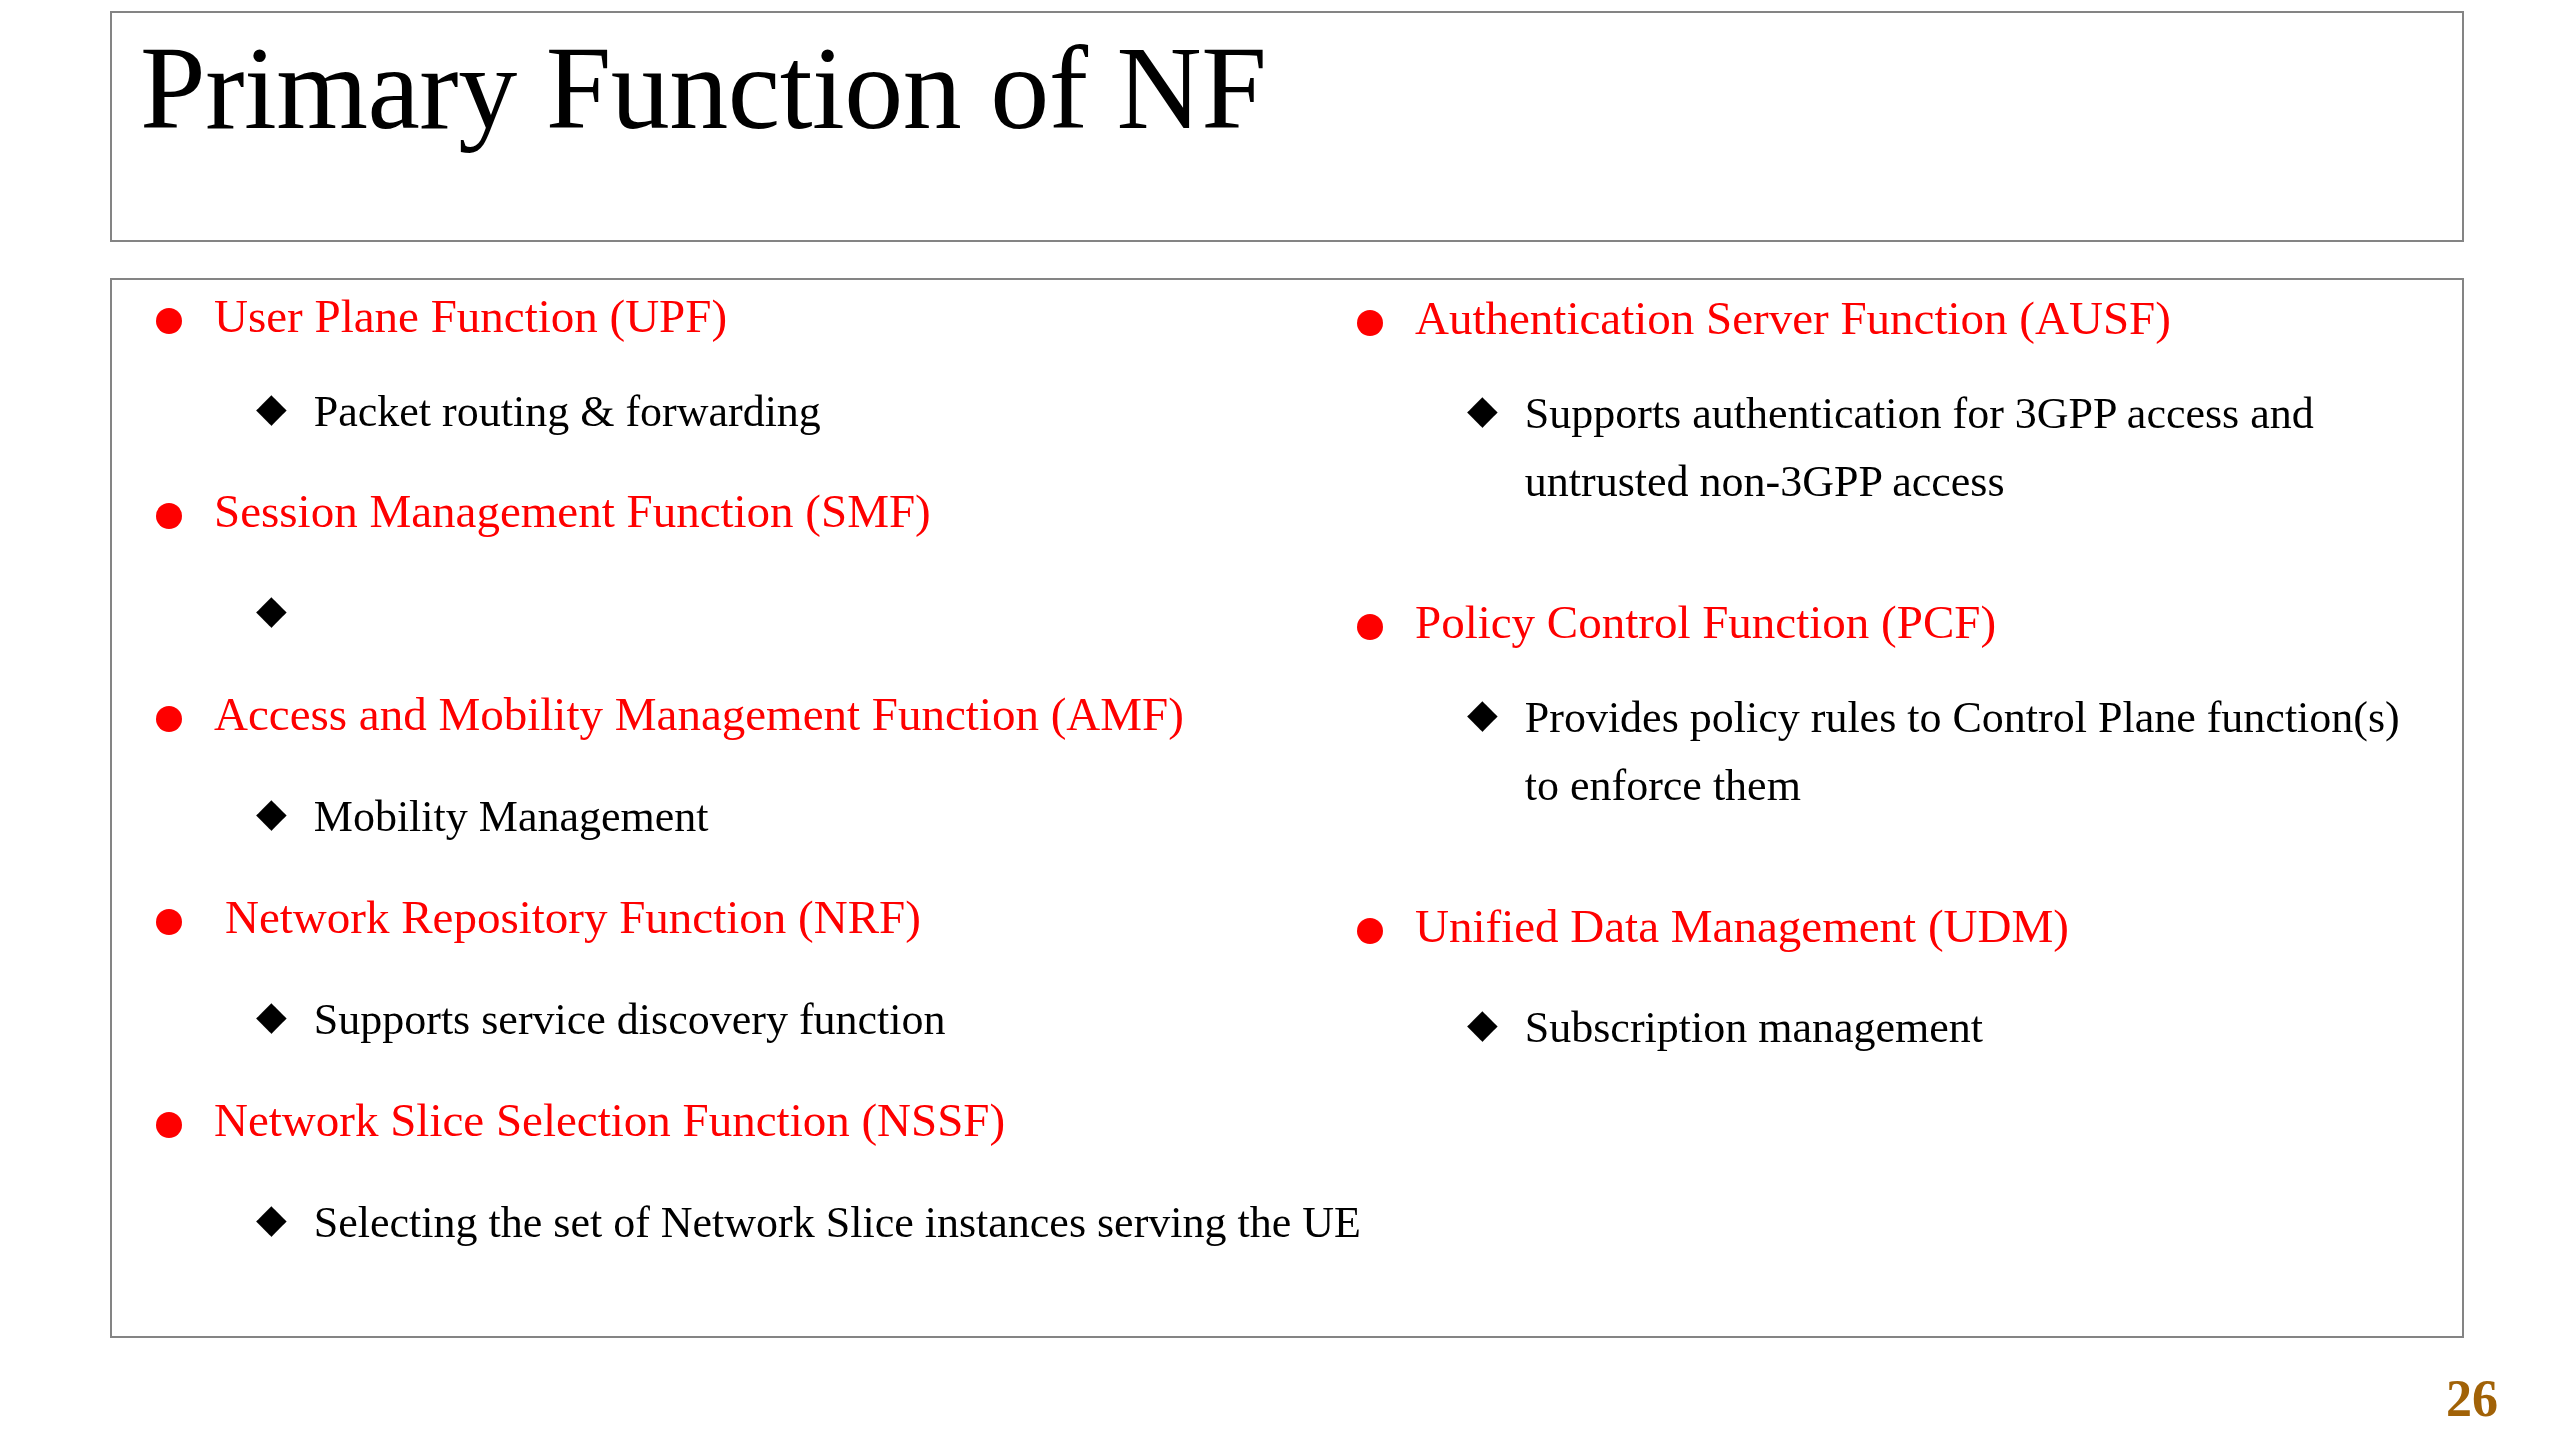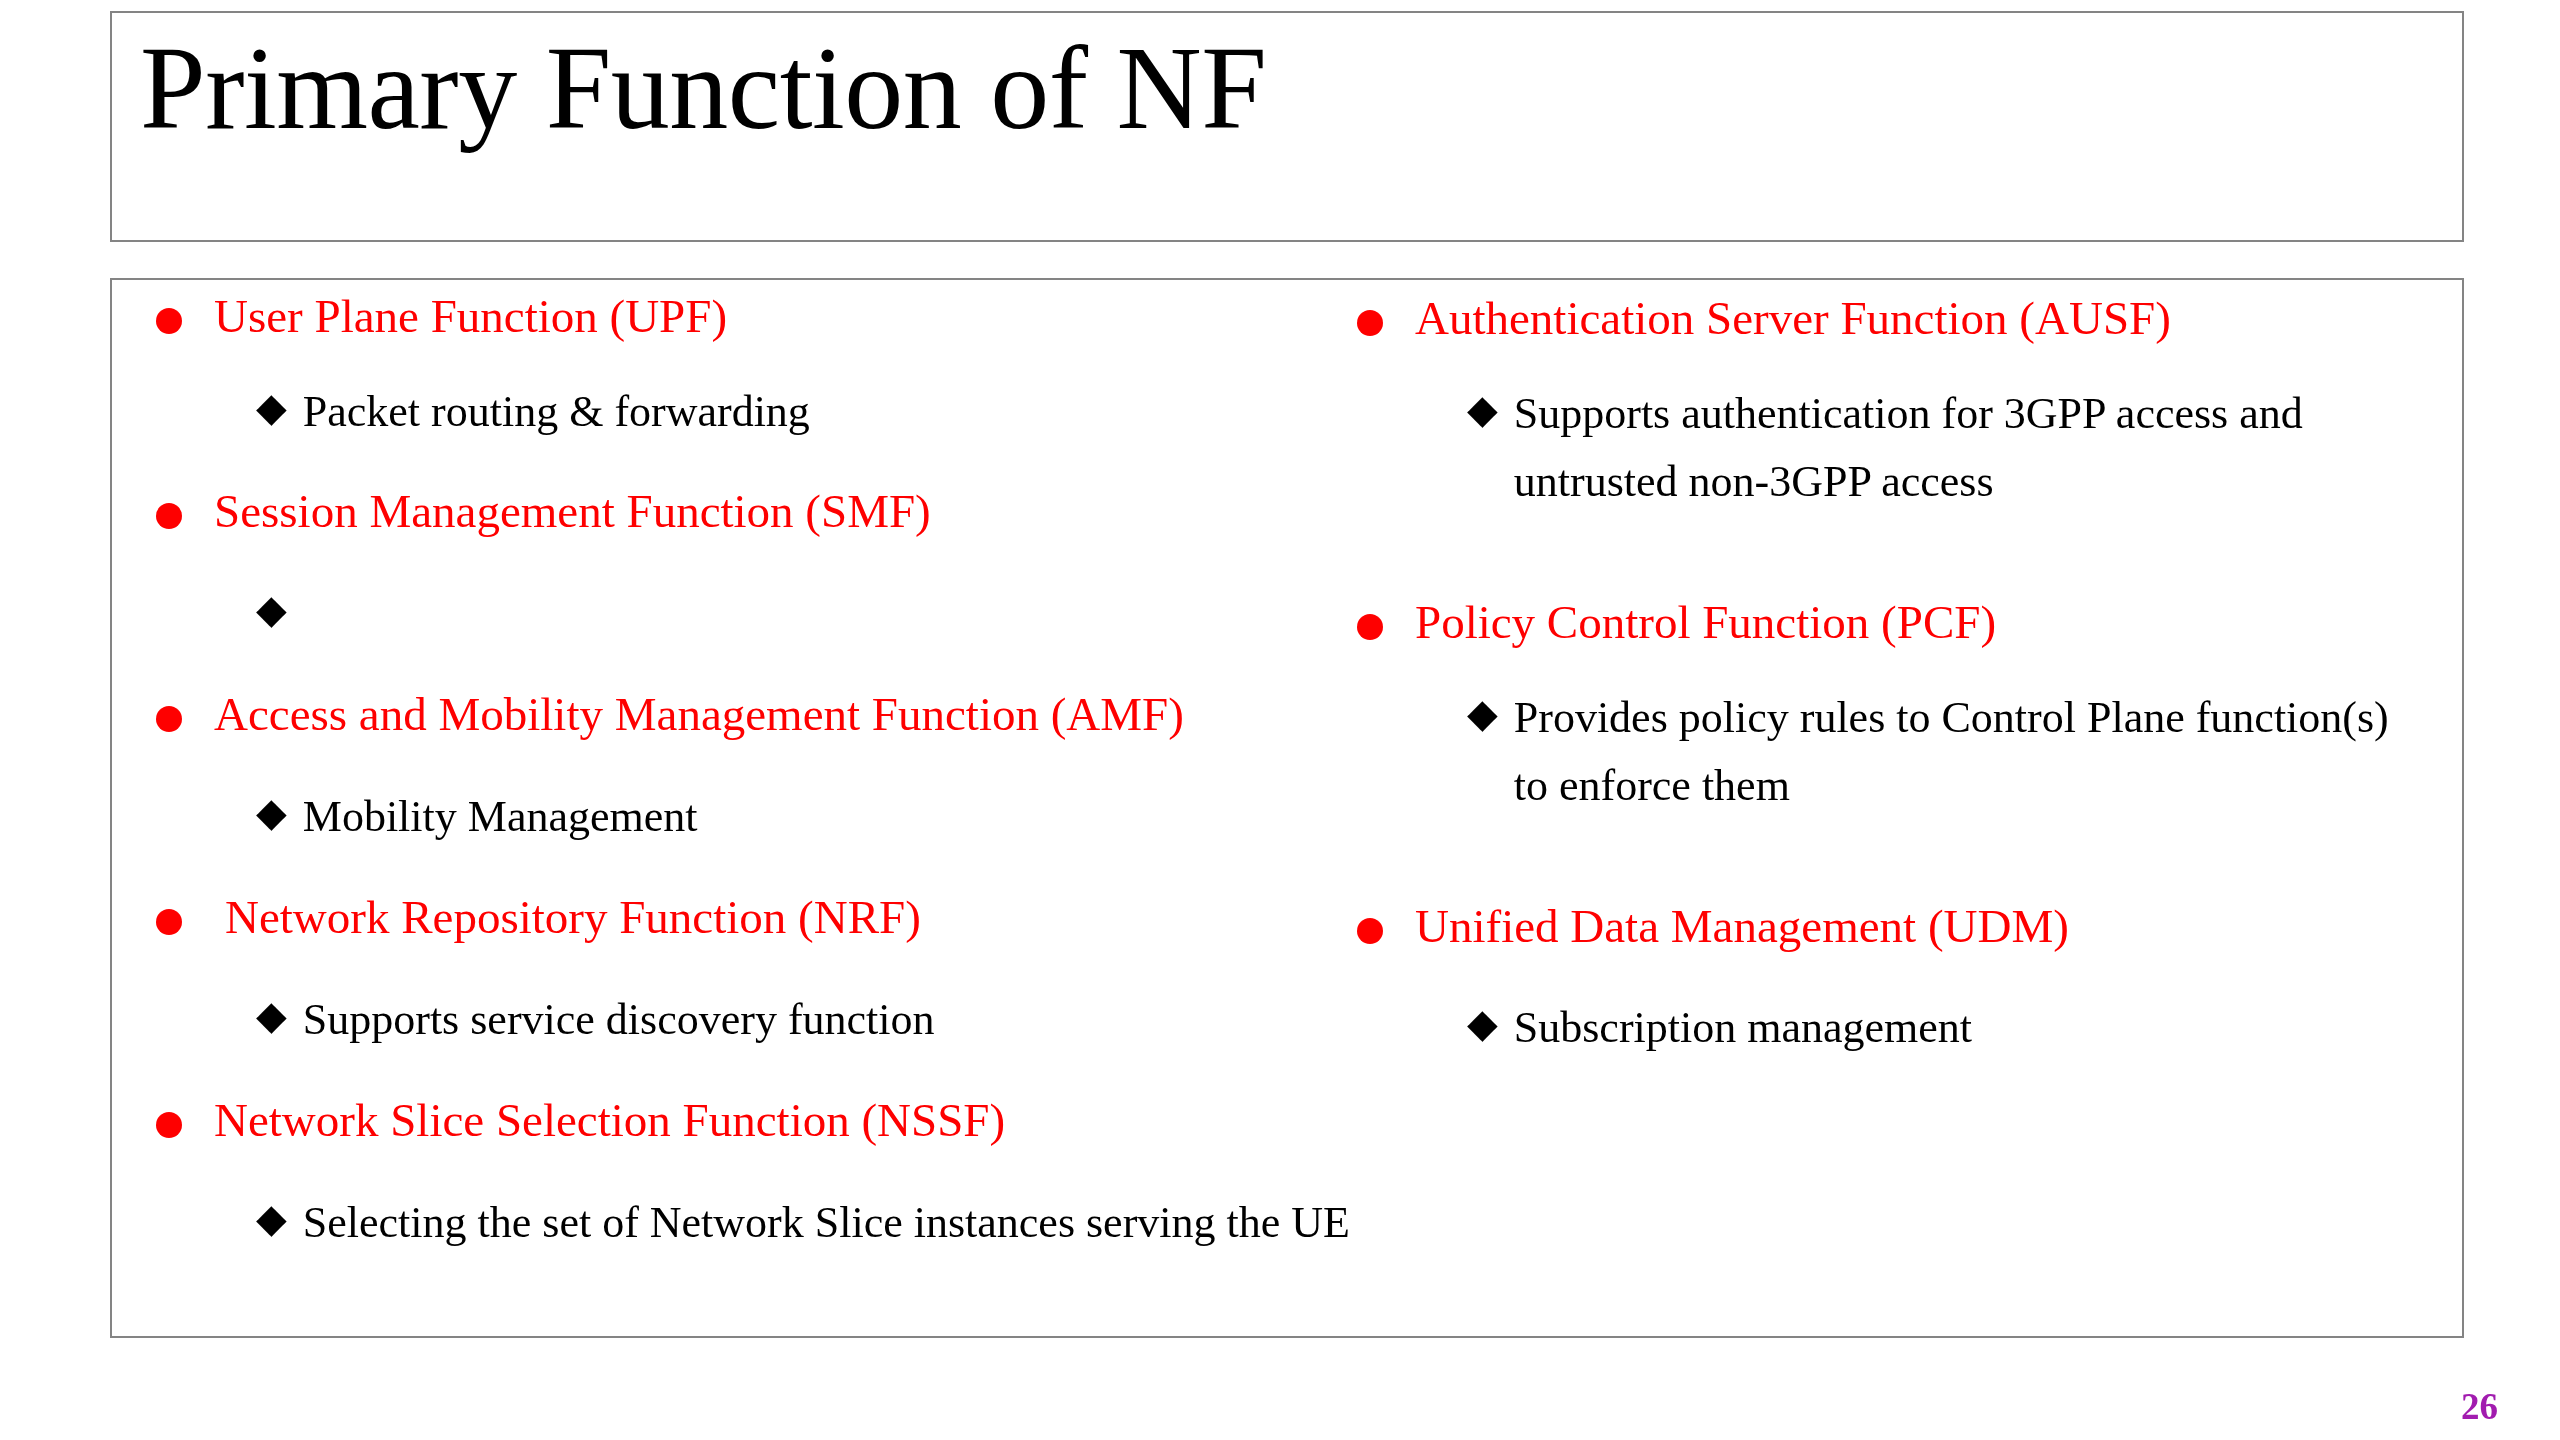--- a/index.html
+++ b/index.html
@@ -98,34 +98,34 @@
     flex: 0 0 auto;
     font-size: 40px;
     line-height: 1;
     color: #000000;
     margin-top: 10px;
   }
   .l2 .txt {
     font-size: 44px;
     line-height: 1.55;
     color: #000000;
-    margin-left: 16px;
+    margin-left: 27px;
   }
 
   
   .abs { position: absolute; }
 
   
   .page-num {
     position: absolute;
     right: 62px;
     bottom: 12px;
-    font-size: 37px;
+    font-size: 52px;
     font-weight: bold;
-    color: #a21caf;
+    color: #a16207;
     font-family: "Liberation Serif", "DejaVu Serif", serif;
   }
 </style>
 </head>
 <body>
 
 <div class="slide">
 
   <div class="title-box">
     <div class="title-text">Primary Function of NF</div>

